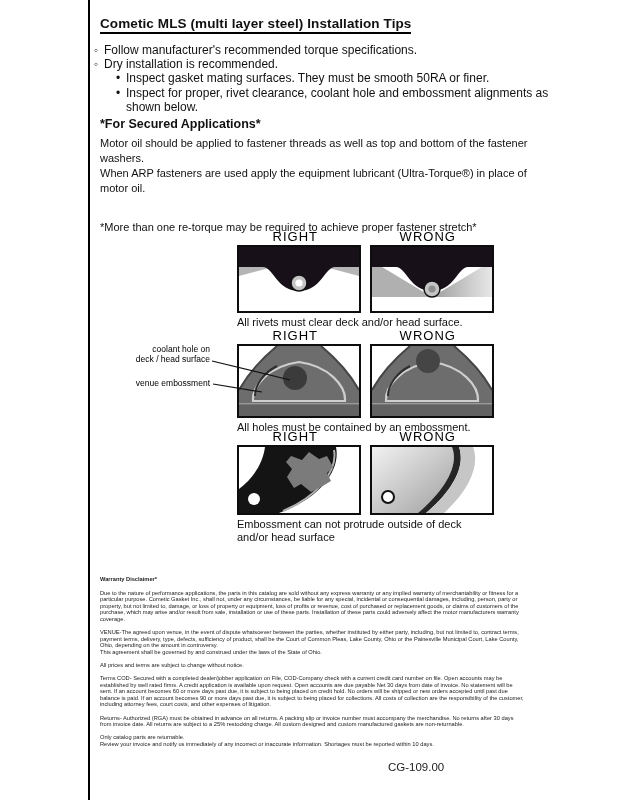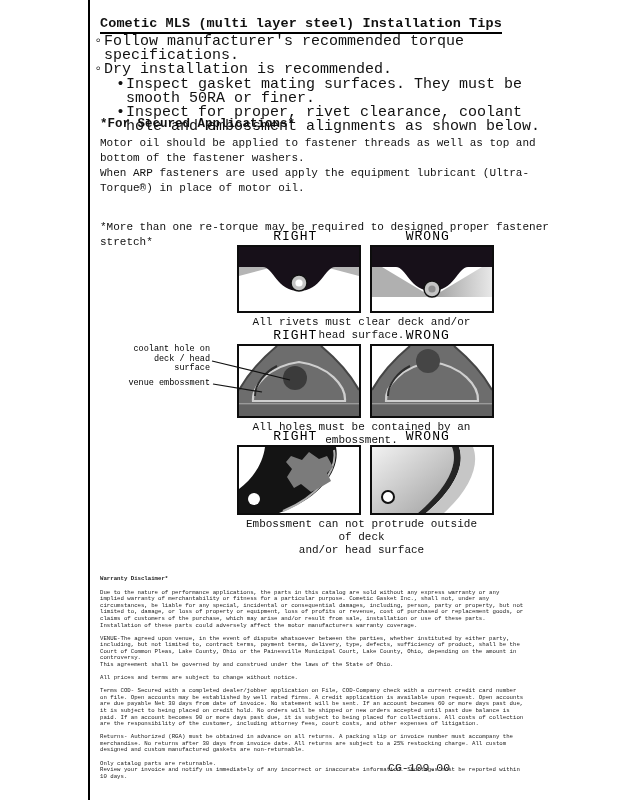--- a/index.html
+++ b/index.html
@@ -1,40 +1,40 @@
 <!DOCTYPE html>
 <html><head>
 <meta charset="utf-8">
 <style>
   html,body{margin:0;padding:0;background:#fff;}
   .page{position:relative;width:618px;height:800px;background:#fff;overflow:hidden;
-        font-family:Liberation Mono, monospace;color:#111;}
+        font-family:Liberation Sans, sans-serif;color:#111;}
   .vrule{position:absolute;left:88px;top:0;width:2px;height:800px;background:#000;}
 
   .title{position:absolute;left:100px;top:16px;font-size:13.5px;font-weight:bold;
          border-bottom:2px solid #000;padding-bottom:1px;letter-spacing:.1px;}
 
-  .bullets{position:absolute;left:94px;top:35px;font-size:15px;line-height:14.2px;width:460px;}
+  .bullets{position:absolute;left:94px;top:43px;font-size:12px;line-height:14.2px;width:460px;}
   .bullet{position:relative;padding-left:10px;}
   .bullet::before{content:"◦";position:absolute;left:0;top:0;}
   .bullet.sub{margin-left:22px;}
   .bullet.sub::before{content:"•";}
 
   .diesel-heading{position:absolute;left:100px;top:117px;font-size:12.5px;font-weight:bold;}
   .para{position:absolute;left:100px;font-size:11px;line-height:15px;white-space:pre-line;width:450px;}
   .p1{top:136px;} .p2{top:172px;} .note{top:220px;}
 
   .dset{position:absolute;left:237px;width:249px;}
   .set1{top:229px;} .set2{top:328px;} .set3{top:429px;}
   .dlabels{display:flex;gap:16px;}
   .dlabel{width:120px;text-align:center;font-size:13px;letter-spacing:1px;color:#000;}
   .dboxes{display:flex;gap:9px;margin-top:1px;}
   .dbox{width:120px;border:2px solid #0d0d0d;background:#fff;line-height:0;}
   .dbox svg{display:block;}
-  .dcaption{margin-top:3px;font-size:11px;white-space:pre-line;line-height:13px;text-align:center;}
+  .dcaption{margin-top:3px;font-size:11px;white-space:pre-line;line-height:13px;}
 
   .ann{position:absolute;width:96px;text-align:right;font-size:8.5px;line-height:9.5px;
        white-space:pre-line;color:#000;}
   .ann1{left:114px;top:345px;}
   .ann2{left:114px;top:379px;}
   .annlines{position:absolute;left:200px;top:340px;width:120px;height:60px;pointer-events:none;z-index:5;}
 
   .legal{position:absolute;left:100px;top:576px;width:424px;font-size:5.7px;line-height:6.6px;color:#222;}
   .legal .lh{font-weight:bold;margin:0 0 7px 0;}
   .legal p{margin:0 0 6.5px 0;white-space:pre-line;}
@@ -52,21 +52,21 @@
   <div class="bullets">
     <div class="bullet">Follow manufacturer's recommended torque specifications.</div>
     <div class="bullet">Dry installation is recommended.</div>
     <div class="bullet sub">Inspect gasket mating surfaces.  They must be smooth 50RA or finer.</div>
     <div class="bullet sub">Inspect for proper, rivet clearance, coolant hole and embossment alignments as shown below.</div>
   </div>
 
   <div class="diesel-heading">*For Secured Applications*</div>
   <div class="para p1">Motor oil should be applied to fastener threads as well as top and bottom of the fastener washers.
 When ARP fasteners are used apply the equipment lubricant (Ultra-Torque®) in place of motor oil.</div>
-  <div class="para note">*More than one re-torque may be required to designed proper fastener stretch*</div>
+  <div class="para note">*More than one re-torque may be required to achieve proper fastener stretch*</div>
 
   <div class="dset set1">
     <div class="dlabels">
       <span class="dlabel">RIGHT</span>
       <span class="dlabel">WRONG</span>
     </div>
     <div class="dboxes">
       <div class="dbox">
         <svg width="120" height="64" viewBox="0 0 120 64">
           <rect width="120" height="64" fill="#ffffff"></rect>

